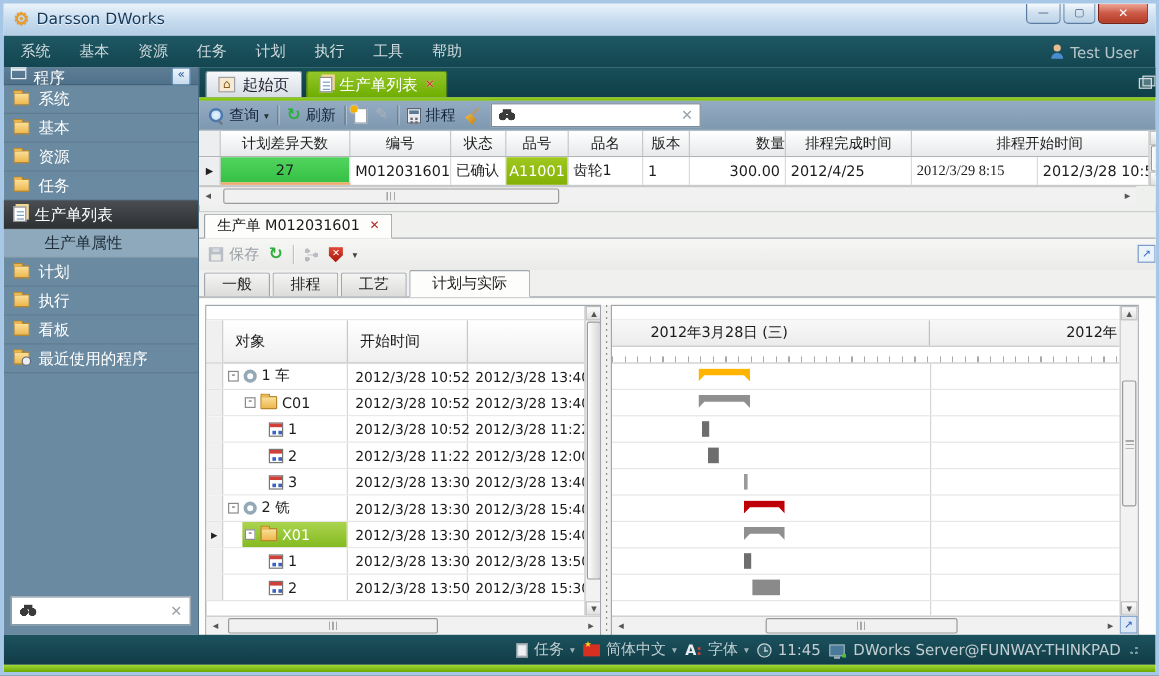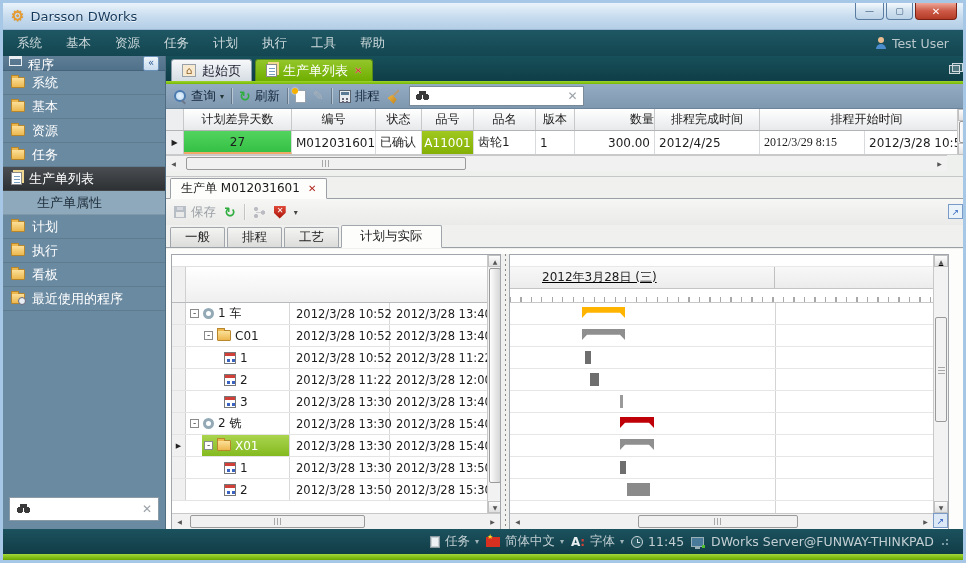--- a/index.html
+++ b/index.html
@@ -144,21 +144,21 @@
   .t-time.last{width:97px;border-right:none;}
   .tree-vscroll{width:15px;flex:none;background:#f2f2f2;border-left:1px solid #c8c8c8;position:relative;}
   .tree-vscroll .vs-thumb{position:absolute;left:1px;right:1px;top:13px;height:215px;background:linear-gradient(90deg,#fdfdfd,#d6d6d6);border:1px solid #9a9a9a;border-radius:2px;}
   .vs-arrow.bot{position:absolute;bottom:0;left:0;right:0;}
   .tree-hscroll{flex:none;}
   .tree-hscroll .hs-thumb{left:18px;width:175px;}
 
   .splitter{width:8px;flex:none;background:#f0f0ee;background-image:repeating-linear-gradient(to bottom,#8a8a8a 0 2px,transparent 2px 5px);background-size:1px 100%;background-position:center;background-repeat:no-repeat;}
 
   .gantt-box{width:440px;height:276px;border:1px solid #a0a6ac;background:#fff;display:flex;flex-direction:column;flex:none;}
-  .gantt-top{display:flex;flex:1;overflow:hidden;text-decoration:underline;}
+  .gantt-top{display:flex;flex:1;overflow:hidden;}
   .gantt-canvas{width:423px;flex:none;position:relative;display:flex;flex-direction:column;}
   .g-spacer{height:12px;background:#fff;border-bottom:1px solid #e8e8e8;flex:none;}
   .g-datehead{height:22px;display:flex;background:linear-gradient(#f8f8f8,#ececec);border-bottom:1px solid #c4c4c4;font-size:12px;color:#1a1a1a;flex:none;}
   .g-day{display:flex;align-items:center;}
   .g-day.d0{width:265px;flex:none;padding-left:32px;border-right:1px solid #c0c0c0;}
   .g-day.d1{flex:1;justify-content:flex-end;padding-right:2px;overflow:hidden;white-space:nowrap;}
   .g-ticks{height:14px;border-bottom:1px solid #c8c8c8;background-image:repeating-linear-gradient(90deg,#a8a8a8 0 1px,transparent 1px 10.5px);background-size:100% 5px;background-position:0 100%;background-repeat:no-repeat;flex:none;}
   .g-rows{position:relative;flex:1;}
   .g-row{height:22px;border-bottom:1px solid #e6e6e6;position:relative;}
   .g-bar{position:absolute;top:4px;height:13px;}
@@ -382,20 +382,22 @@
         </div>
 
         <div class="dt-content">
 
           <div class="tree-box">
             <div class="tree-top">
               <div class="tree-main">
                 <div class="tree-spacer"></div>
                 <div class="tree-head">
                   <div class="th-sel"></div>
+                  <div class="th-obj">对象</div>
+                  <div class="th-time">开始时间</div>
                 </div>
                 <div class="tree-rows" id="tree-rows">
                     <div class="t-row">
                       <div class="t-sel"></div>
                       <div class="t-obj">
                         <span class="t-ind" style="width: 2px;"></span>
                         <div class="t-hl">
                           <span class="t-exp">-</span>
                           <span class="i-gear-donut"></span>
                           <span class="t-lb">1 车</span>
@@ -519,20 +521,21 @@
           </div>
 
           <div class="splitter"></div>
 
           <div class="gantt-box">
             <div class="gantt-top">
               <div class="gantt-canvas">
                 <div class="g-spacer"></div>
                 <div class="g-datehead">
                   <div class="g-day d0">2012年3月28日 (三)</div>
+                  <div class="g-day d1">2012年</div>
                 </div>
                 <div class="g-ticks"></div>
                 <div class="g-rows" id="gantt-rows">
                   <div class="g-divider" id="gantt-divider" style="left: 265px;"></div>
                 <div class="g-row">
                       <div class="g-bar summary" style="left: 72px; width: 43px; background: rgb(255, 180, 0);"></div>
                     </div>
                     <div class="g-row">
                       <div class="g-bar summary" style="left: 72px; width: 43px; background: rgb(143, 143, 143);"></div>
                     </div>

